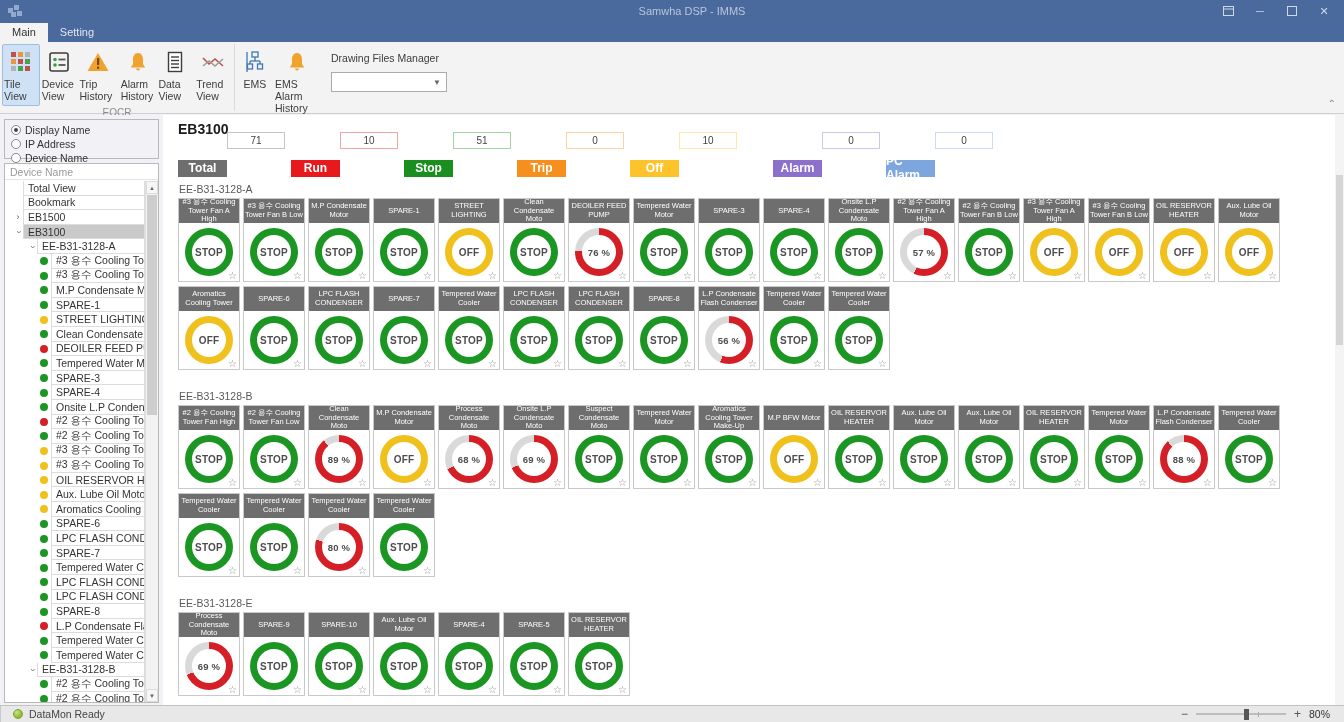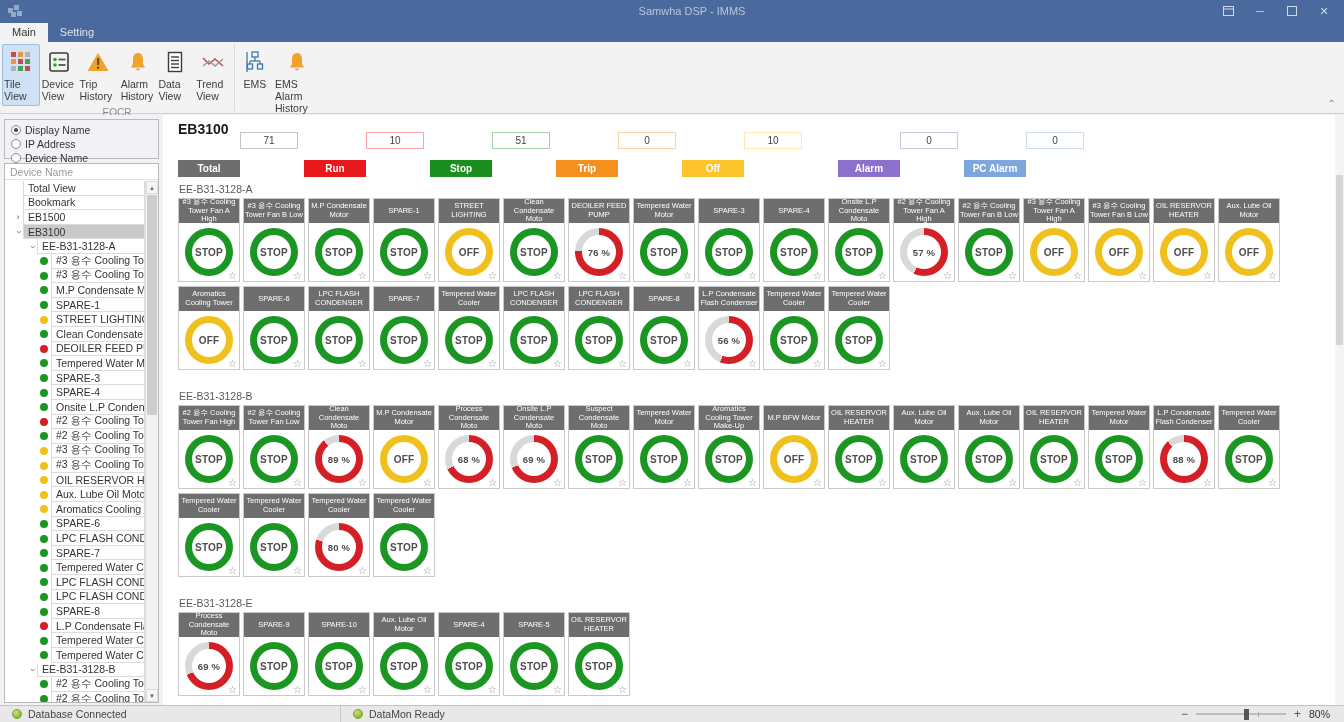--- a/index.html
+++ b/index.html
@@ -61,21 +61,21 @@
   .tsc-btn { height:13px; display:flex; align-items:center; justify-content:center; font-size:6px; color:#666; background:#f6f6f6; border:1px solid #dcdcdc; }
   .tsc-btn.bottom { position:absolute; bottom:0; left:0; right:0; }
   .tsc-thumb { position:absolute; left:1px; right:1px; top:14px; height:220px; background:#cdcdcd; }
 
   
   .main { position:absolute; left:163px; top:115px; width:1181px; height:590px; background:#fff; overflow:hidden; }
   .page-title { position:absolute; left:15px; top:6px; font-size:14px; font-weight:bold; color:#1a1a1a; }
   .summary { position:absolute; left:15px; top:30px; display:flex; align-items:center; height:18px; }
   .sum-pair { display:flex; margin-right:6px; }
   .sum-pair.gap { margin-left:30px; }
-  .sum-label { width:62px; height:17px; display:flex; align-items:center; justify-content:center; color:#fff; font-size:10px; font-weight:bold;margin-top:28px; }
+  .sum-label { width:49px; height:17px; display:flex; align-items:center; justify-content:center; color:#fff; font-size:12px; font-weight:bold;margin-top:28px; }
   .sum-value { width:58px; height:17px; display:flex; align-items:center; justify-content:center; background:#fff; border:1px solid; font-size:10px; color:#444; }
 
   .groups { position:absolute; left:15px; top:62px; right:10px; bottom:0; }
   .tgroup-label { font-size:10.5px; color:#5a5a5a; margin:6px 0 3px 1px; }
   .tile-row { display:flex; gap:3px; margin-bottom:4px; }
 
   .tile { width:62px; height:84px; border:1px solid #c9c9c9; background:#fff; flex:0 0 auto; }
   .tile-head { height:24px; background:#6f6e6e; color:#fff; font-size:7.5px; line-height:1.18; display:flex; align-items:center; justify-content:center; text-align:center; padding:1px 1px; overflow:hidden; }
   .tile-body { position:relative; height:58px; display:flex; align-items:center; justify-content:center; }
   .ring { width:48px; height:48px; border-radius:50%; display:flex; align-items:center; justify-content:center; position:relative; }
@@ -230,20 +230,27 @@
         </div>
         <div class="bigbtn wide">
           <div class="bicon">
             <svg width="22" height="22" viewBox="0 0 22 22">
               <path d="M11 2 C7.2 2 6 5.5 6 8.5 v4.5 l-2.2 3.5 h14.4 L16 13 V8.5 C16 5.5 14.8 2 11 2 z" fill="#f0a22e"></path>
               <path d="M9 17.5 a2 2 0 0 0 4 0 z" fill="#f0a22e"></path>
             </svg>
           </div>
           <div class="blabel">EMS Alarm History</div>
         </div>
+        <div class="mgr">
+          <div class="mgr-label">Drawing Files Manager</div>
+          <div class="combo">
+            <span></span>
+            <span style="font-size:8px; color:#666;">▼</span>
+          </div>
+        </div>
       </div>
       <div class="rgroup-label" style="width:196px;">EMS</div>
     </div>
   </div>
   <div class="ribbon-collapse">⌃</div>
 </div>
 
 <div class="sidebar">
   <div class="radio-box">
       <div class="radio-item">
@@ -1044,24 +1051,20 @@
         </div>
       </div>
       <div style="height: 10px;"></div>
     </div>
 </div>
 <div class="main-scroll">
     <div class="thumb"></div>
   </div>
 
 <div class="statusbar">
-  <div class="sb-item" style="width:340px;">
-    <span class="sb-dot"></span>
-    <span>Database Connected</span>
-  </div>
   <div class="sb-sep"></div>
   <div class="sb-item">
     <span class="sb-dot"></span>
     <span>DataMon Ready</span>
   </div>
   <div class="sb-zoom">
     <span class="zbtn">−</span>
     <span class="zslider">
       <span class="track"></span>
         <span class="zthumb"></span>

